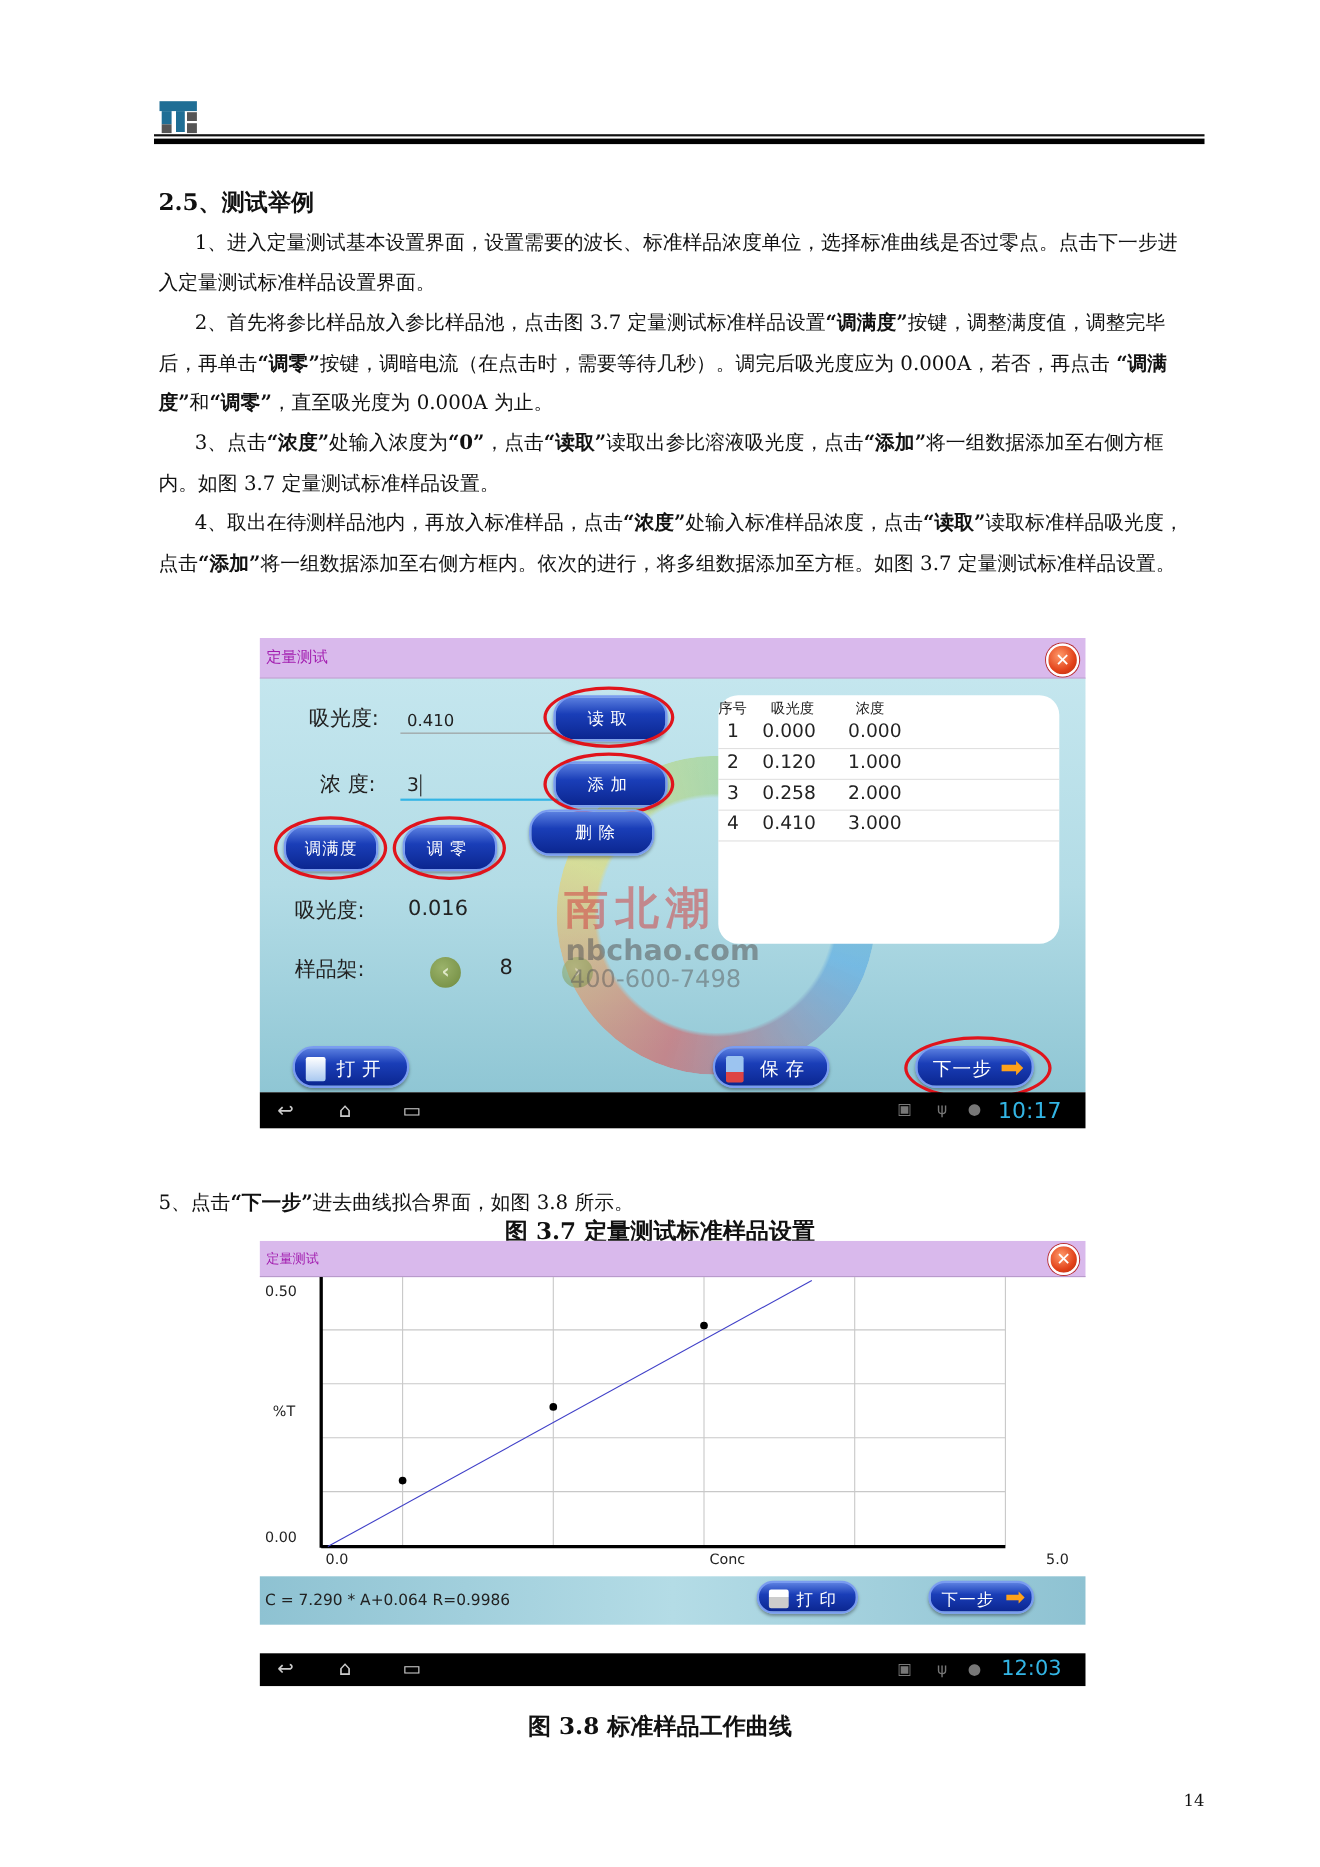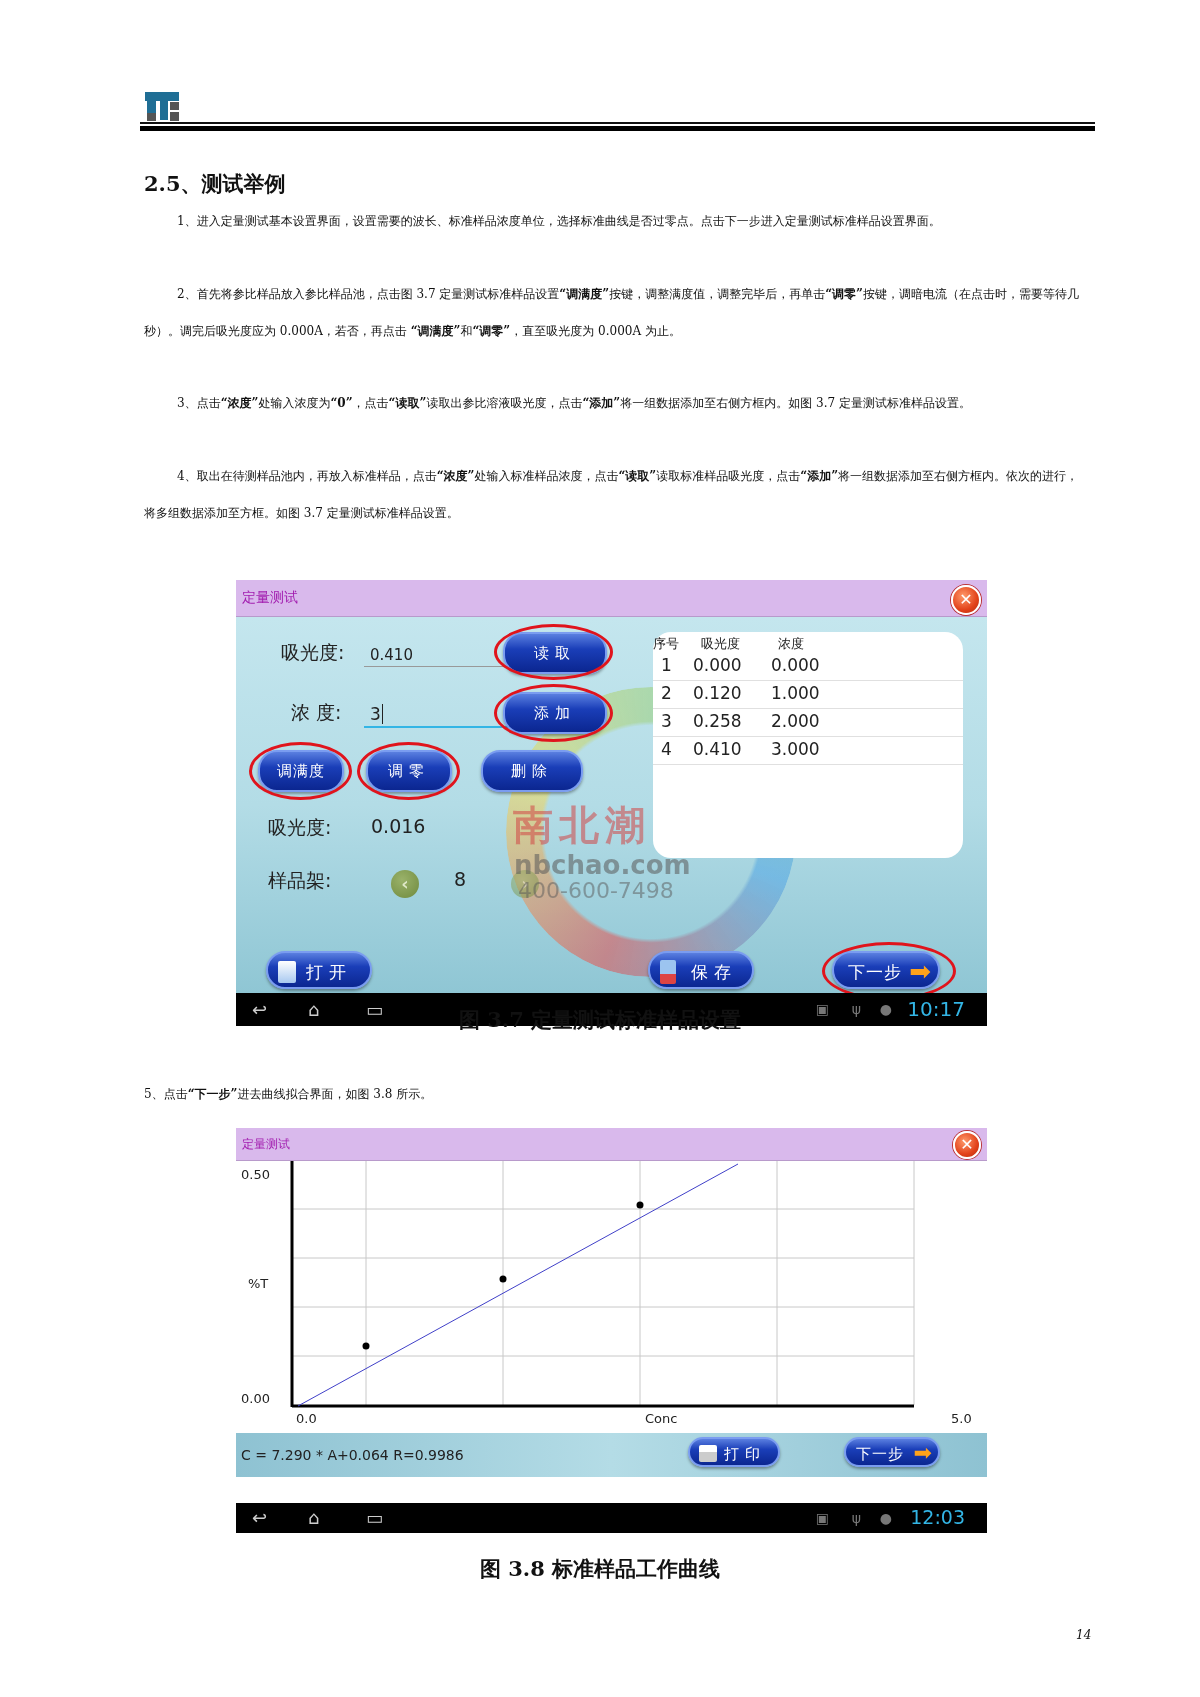--- a/index.html
+++ b/index.html
@@ -4,21 +4,21 @@
 <style>
   html, body { margin:0; padding:0; background:#ffffff; }
   body { width:1200px; height:1697px; position:relative; overflow:hidden;
          font-family:"DejaVu Serif","Liberation Serif",serif; color:#111; }
   .abs { position:absolute; }
   
   .logo { left:143px; top:88px; width:38px; height:34px; }
   .rule-thin { left:140px; top:122px; width:955px; height:2px; background:#111; }
   .rule-thick { left:140px; top:126px; width:955px; height:5px; background:#000; }
   .heading { left:144px; top:170px; font-size:21px; font-weight:bold; }
-  .para { left:144px; width:940px; font-size:12px; line-height:36.5px; }
+  .para { left:144px; width:940px; font-size:18px; line-height:36.5px; }
   .para b { font-weight:bold; }
   .indent { text-indent:33px; }
   
   .screen { left:236px; width:751px; overflow:hidden; font-family:"DejaVu Sans","Liberation Sans",sans-serif; }
   .titlebar { position:absolute; left:0; top:0; right:0; height:36px; background:#d9b9ec;
               border-bottom:1px solid #b89acb; }
   .titlebar .t { position:absolute; left:6px; top:9px; font-size:14px; color:#a21caf; }
   .close { position:absolute; right:6px; top:5px; width:26px; height:26px; border-radius:50%;
            background:radial-gradient(circle at 40% 35%, #ff9a6a, #e2421a 60%, #b22a0a);
            border:2px solid #fff; box-shadow:0 0 0 1px #b33; color:#fff; font-weight:bold;
@@ -96,21 +96,21 @@
 
   <div class="pill" style="left:267px; top:52px; width:100px;">读取</div>
   <div class="ring" style="left:258px; top:44px; width:113px; height:50px;"></div>
   <div class="pill" style="left:267px; top:112px; width:100px;">添加</div>
   <div class="ring" style="left:258px; top:104px; width:113px; height:52px;"></div>
 
   <div class="pill" style="left:22px; top:170px; width:82px; letter-spacing:1px;">调满度</div>
   <div class="ring" style="left:13px; top:162px; width:97px; height:52px;"></div>
   <div class="pill" style="left:130px; top:170px; width:82px;">调零</div>
   <div class="ring" style="left:121px; top:162px; width:97px; height:52px;"></div>
-  <div class="pill" style="left:245px; top:170px; width:98px;">删除</div>
+  <div class="pill" style="left:245px; top:156px; width:98px;padding-left:12px;">删除</div>
 
   <span class="lbl" style="left:32px; top:235px;">吸光度:</span>
   <span class="lbl" style="left:135px; top:235px;">0.016</span>
   <span class="lbl" style="left:32px; top:288px;">样品架:</span>
   <div class="arrowbtn" style="left:155px; top:290px;"><span>‹</span></div>
   <span class="lbl" style="left:218px; top:288px;">8</span>
   <div class="arrowbtn" style="left:275px; top:290px; opacity:.5;"><span>›</span></div>
 
   <div class="table" style="left:417px; top:52px; width:310px; height:226px;">
     <span class="th" style="left:0; top:3px;">序号</span>
@@ -160,21 +160,21 @@
     <span class="nav-icon" style="left:16px;">↩</span>
     <span class="nav-icon" style="left:72px;">⌂</span>
     <span class="nav-icon" style="left:130px;">▭</span>
     <span class="sys" style="right:158px;">▣</span>
     <span class="sys" style="right:126px;">ψ</span>
     <span class="sys" style="right:95px;">●</span>
     <span class="clock">10:17</span>
   </div>
 </div>
 
-<div class="abs caption" style="left:0; width:1200px; top:1006px;">图 3.7  定量测试标准样品设置</div>
+<div class="abs caption" style="left:0; width:1200px; top:1105px;">图 3.7  定量测试标准样品设置</div>
 <div class="abs para" style="top:1076px;"><span>5、点击</span><b>“下一步”</b><span>进去曲线拟合界面，如图 3.8 所示。</span></div>
 
 <div class="abs screen" style="top:1128px; height:405px; background:#fff;">
   <div class="titlebar" style="height:32px;">
     <span class="t" style="top:8px; font-size:12px;">定量测试</span>
     <div class="close" style="top:3px; width:24px; height:24px; line-height:24px;">✕</div>
   </div>
 
   <svg class="abs" style="left:0; top:33px;" width="751" height="275" viewBox="0 0 751 275">
     <g stroke="#c8c8c8" stroke-width="1">
@@ -220,13 +220,13 @@
     <span class="nav-icon" style="left:130px; top:4px;">▭</span>
     <span class="sys" style="right:158px; top:7px;">▣</span>
     <span class="sys" style="right:126px; top:7px;">ψ</span>
     <span class="sys" style="right:95px; top:7px;">●</span>
     <span class="clock" style="top:3px; font-size:19px;">12:03</span>
   </div>
 </div>
 
 <div class="abs caption" style="left:0; width:1200px; top:1555px;">图 3.8  标准样品工作曲线</div>
 
-<div class="abs" style="left:1076px; top:1628px; font-size:12px;font-style:italic;">14</div>
+<div class="abs" style="left:1076px; top:1628px; font-size:15px;">14</div>
 
 </body></html>

